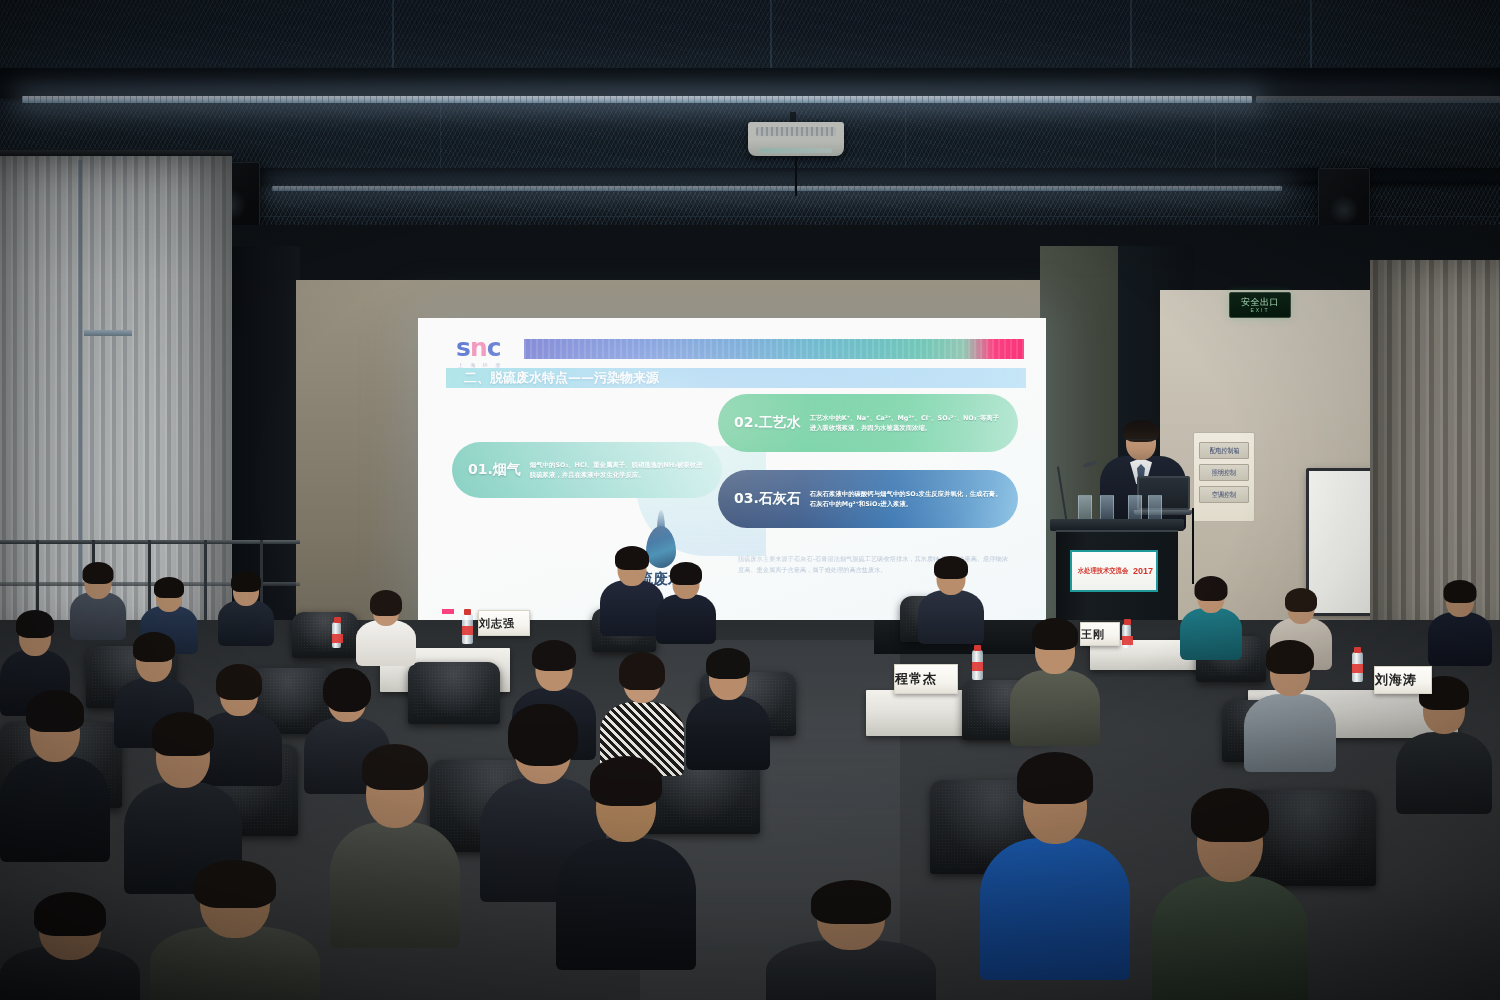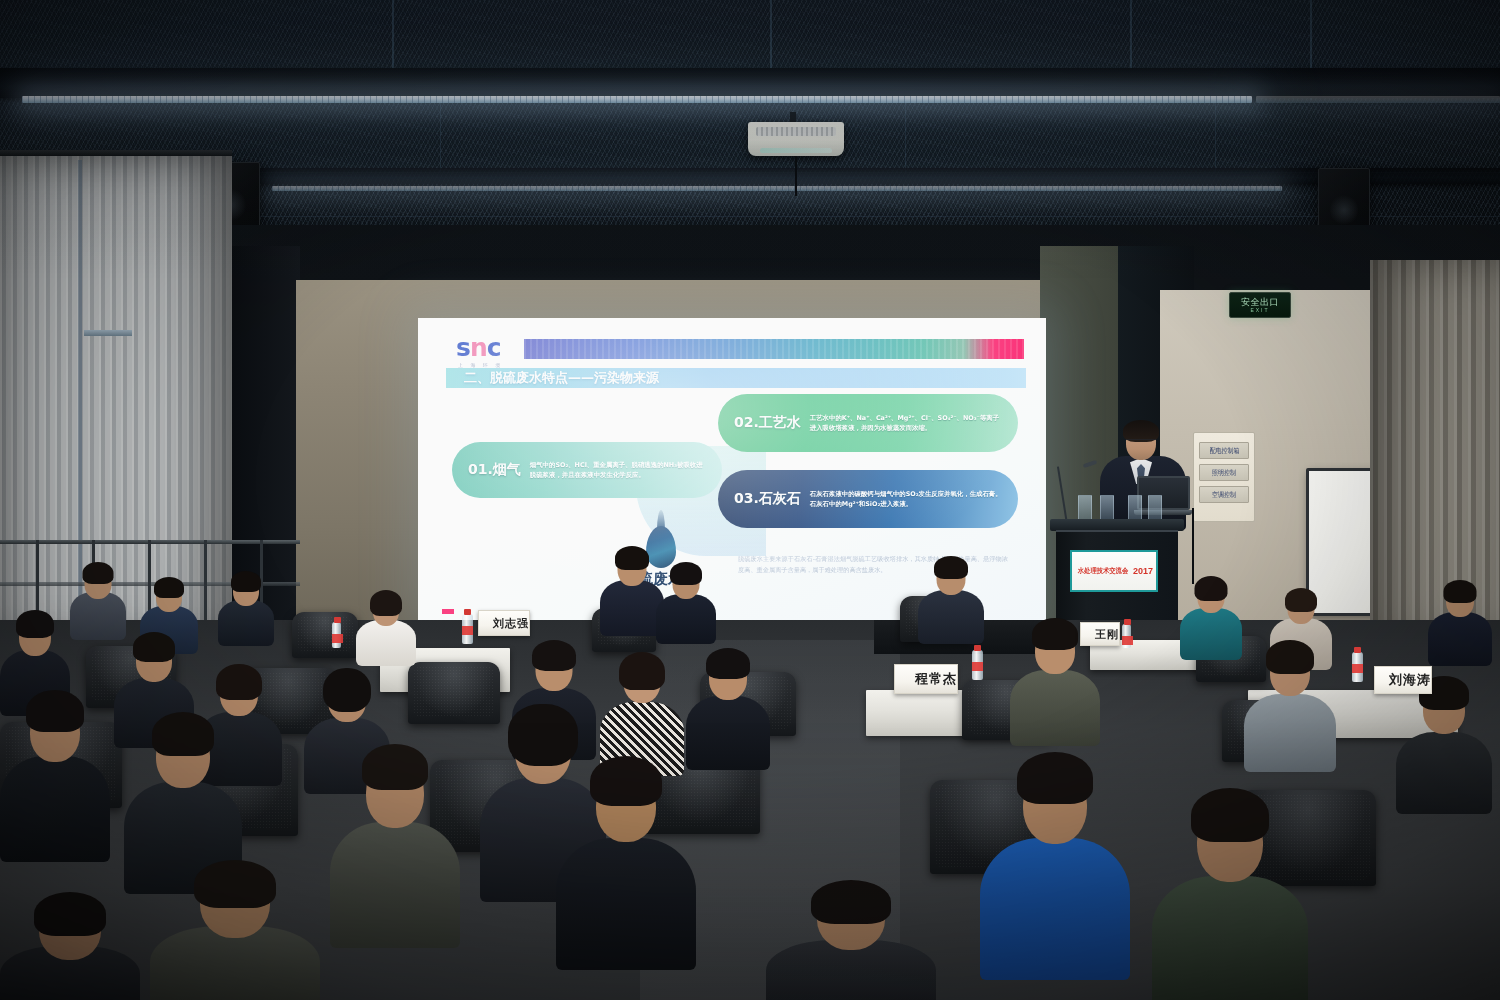--- a/index.html
+++ b/index.html
@@ -451,21 +451,21 @@
   .table-dark {
     position:absolute;
     background: linear-gradient(to bottom,#1a1d20,#0e1114);
   }
 
   
   .placard {
     position: absolute;
     background: linear-gradient(to bottom, #fefdfa 0%, #f6f4ee 60%, #e6e3da 100%);
     border: 1px solid #d8d4c8;
-    display: flex; align-items: center; justify-content: flex-end;
+    display: flex; align-items: center; justify-content: flex-start;
     box-shadow: 0 2px 4px rgba(0,0,0,.35);
     z-index: 6;
   }
   .placard span {
     color: #232323; font-weight: bold;
     font-family: "DejaVu Sans", sans-serif;
     letter-spacing: 1px; white-space: nowrap;
   }
 
   

